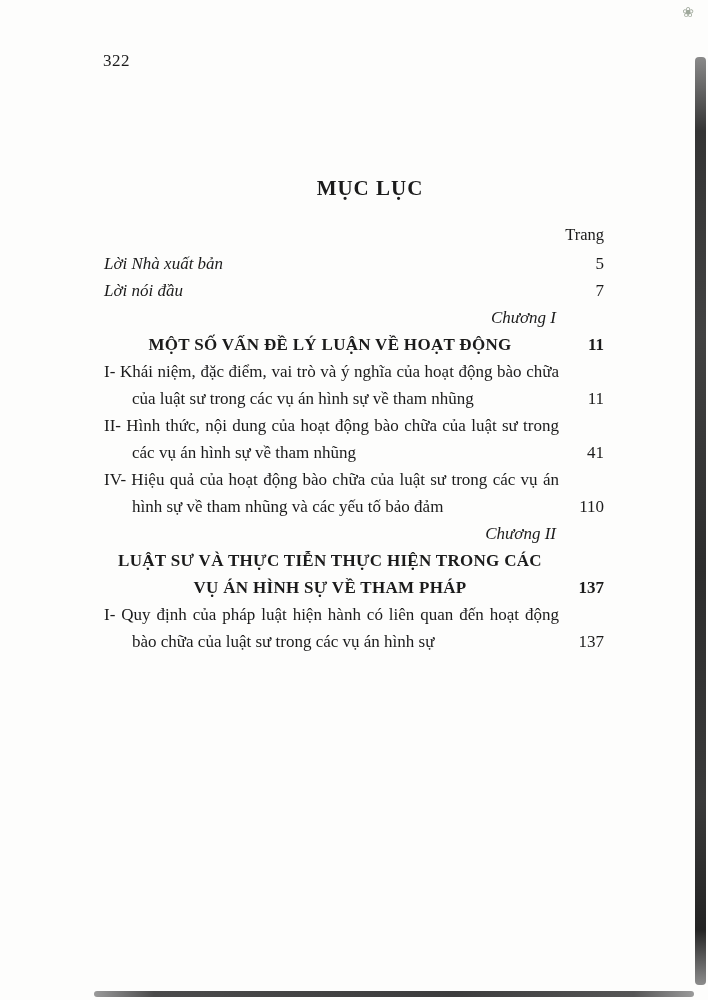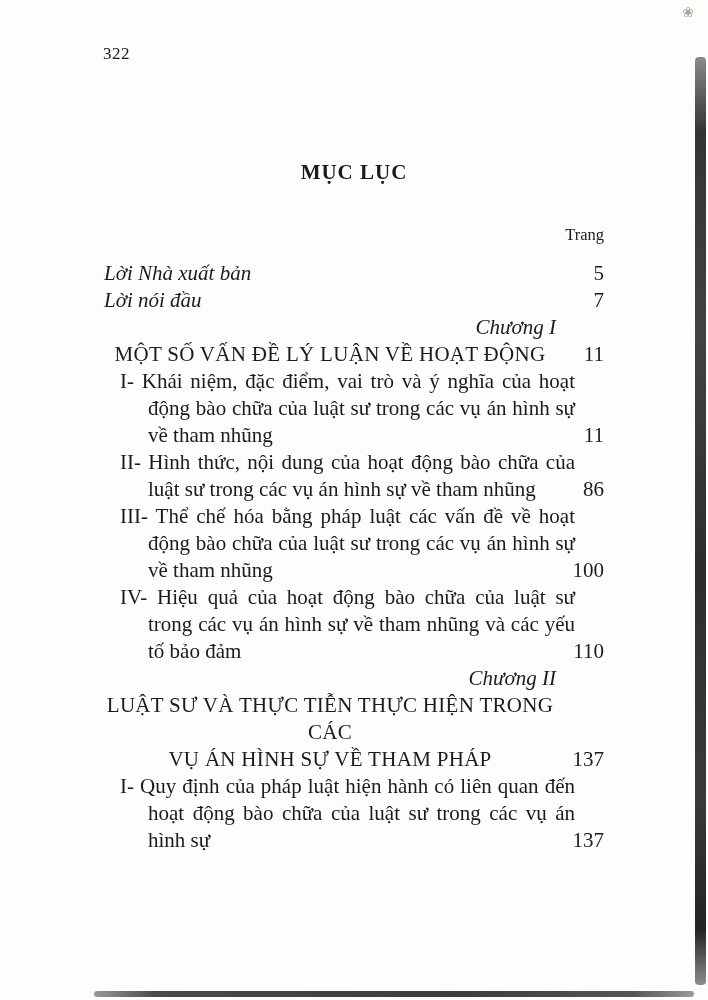--- a/index.html
+++ b/index.html
@@ -5,50 +5,50 @@
   html,body { margin:0; padding:0; }
   .page {
     position:relative;
     width:708px; height:1000px;
     background:#fdfdfc;
     font-family:"Liberation Serif", serif;
     color:#1b1b1b;
     overflow:hidden;
   }
   .pageno {
-    position:absolute; left:103px; top:44px;
+    position:absolute; left:103px; top:51px;
     font-size:17px; letter-spacing:0.5px;
   }
   .ornament {
     position:absolute; right:14px; top:4px;
     font-size:14px; color:#9fa89b;
   }
   .toc-title {
     position:absolute; left:104px; top:160px; width:500px;
-    margin:0; text-align:center;
+    margin:16px; text-align:center;
     font-size:21px; font-weight:bold; letter-spacing:1px;
   }
   .trang {
     position:absolute; left:104px; top:225px; width:500px;
     text-align:right; font-size:16.5px;
   }
   #toc-entries {
-    position:absolute; left:104px; top:260px; width:500px;
-    font-size:21px; line-height:27px;
+    position:absolute; left:104px; top:250px; width:500px;
+    font-size:17px; line-height:27px;
   }
   .entry { position:relative; }
   .entry-num { position:absolute; right:0; bottom:0; font-style:normal; }
   .entry-text, .ct-line { box-sizing:border-box; }
   .front .entry-text { font-style:italic; width:455px; }
   .chapter_label { font-style:italic; width:452px; text-align:right; }
-  .chapter_title { font-weight:normal; }
+  .chapter_title { font-weight:bold; }
   .chapter_title .ct-line { width:452px; text-align:center; letter-spacing:0.3px; }
   .item .entry-text {
     width:455px; text-align:justify;
-    padding-left:28px; text-indent:-28px;margin-left:16px;
+    padding-left:28px; text-indent:-28px;
   }
   .scan-right {
     position:absolute; right:2px; top:57px; width:11px; height:928px;
     background:linear-gradient(180deg,#8a8a8a 0%,#343434 8%,#424242 30%,#2d2d2d 55%,#3a3a3a 80%,#232323 94%,#8c8c8c 100%);
     border-radius:4px;
   }
   .scan-bottom {
     position:absolute; left:94px; bottom:3px; width:600px; height:6px;
     background:linear-gradient(90deg,#9a9a9a,#4a4a4a 10%,#3c3c3c 60%,#555 90%,#9a9a9a);
     border-radius:3px;
@@ -77,25 +77,21 @@
       <div class="entry chapter_title">
         <div class="ct-line">MỘT SỐ VẤN ĐỀ LÝ LUẬN VỀ HOẠT ĐỘNG</div>
         <div class="entry-num">11</div>
       </div>
       <div class="entry item">
         <div class="entry-text">I- Khái niệm, đặc điểm, vai trò và ý nghĩa của hoạt động bào chữa của luật sư trong các vụ án hình sự về tham nhũng</div>
         <div class="entry-num">11</div>
       </div>
       <div class="entry item">
         <div class="entry-text">II- Hình thức, nội dung của hoạt động bào chữa của luật sư trong các vụ án hình sự về tham nhũng</div>
-        <div class="entry-num">86</div>
-      </div>
-      <div class="entry item">
-        <div class="entry-text">III- Thể chế hóa bằng pháp luật các vấn đề về hoạt động bào chữa của luật sư trong các vụ án hình sự về tham nhũng</div>
-        <div class="entry-num">100</div>
+        <div class="entry-num">41</div>
       </div>
       <div class="entry item">
         <div class="entry-text">IV- Hiệu quả của hoạt động bào chữa của luật sư trong các vụ án hình sự về tham nhũng và các yếu tố bảo đảm</div>
         <div class="entry-num">110</div>
       </div>
       <div class="entry chapter_label">
         <div class="entry-text">Chương II</div>
       </div>
       <div class="entry chapter_title">
         <div class="ct-line">LUẬT SƯ VÀ THỰC TIỄN THỰC HIỆN TRONG CÁC</div>

